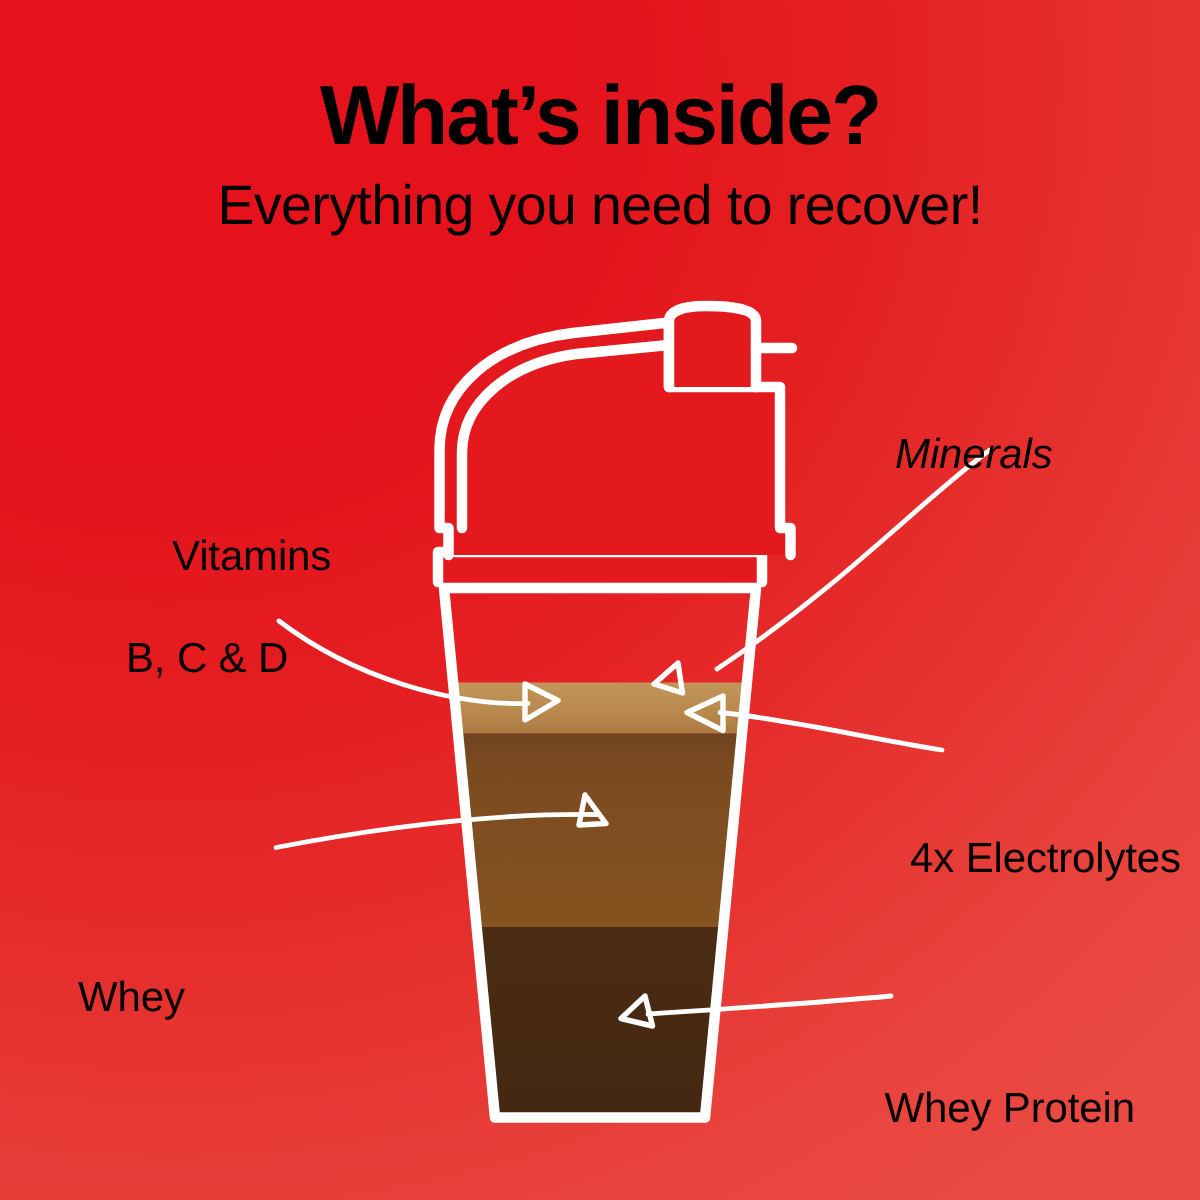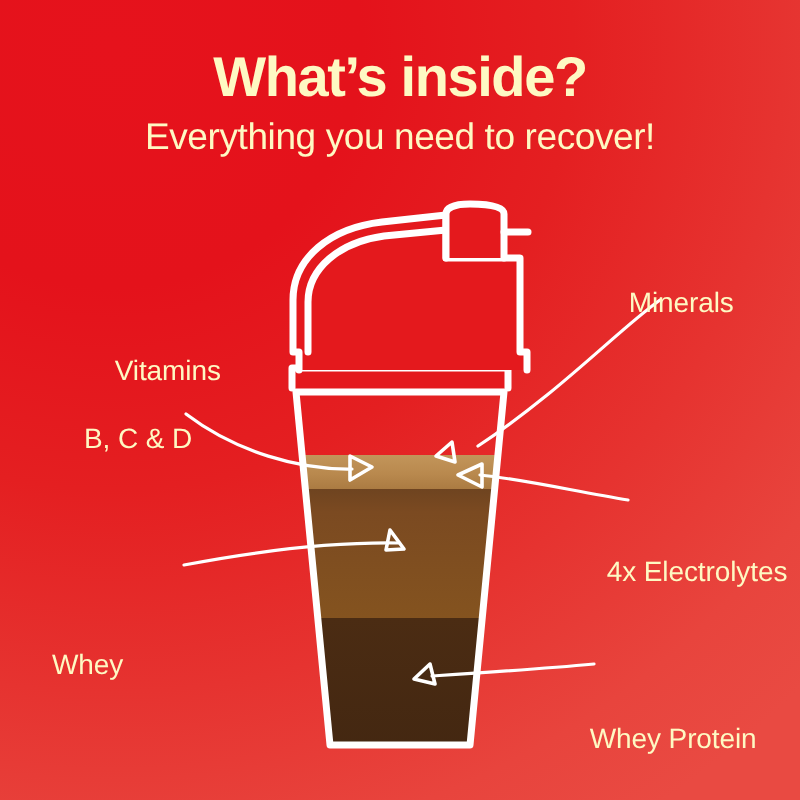--- a/index.html
+++ b/index.html
@@ -27,21 +27,21 @@
         #e63330 70%,
         #e8443d 88%,
         #e94a42 100%);
   }
   #art {
     position: absolute;
     inset: 0;
   }
   .poster-text {
     position: absolute;
-    color: #fef9c3;
+    color: #000000;
     white-space: pre;
     pointer-events: none;
     text-rendering: geometricPrecision;
   }
   #title {
     left: 0;
     right: 0;
     top: 48px;
     text-align: center;
     font-size: 56px;
@@ -58,21 +58,21 @@
     font-weight: 300;
     letter-spacing: -0.4px;
     line-height: 1.1;
   }
   .callout {
     font-size: 28px;
     font-weight: 300;
     line-height: 1.22;
     letter-spacing: -0.1px;
   }
-  #label-minerals  { left: 598px; top: 252px; text-align: left; }
+  #label-minerals  { left: 566px; top: 252px; text-align: left; font-style: italic; }
   #label-vitamins  { left: 84px;  top: 320px; text-align: left; }
   #label-electro   { left: 576px; top: 521px; text-align: right; }
   #label-carbs     { left: 52px;  top: 580px; text-align: left; }
   #label-whey      { left: 559px; top: 688px; text-align: left; }
   .callout .l2 { display: block; }
   #label-carbs .l2 { text-align: center; }
 </style>
 </head>
 <body>
 

